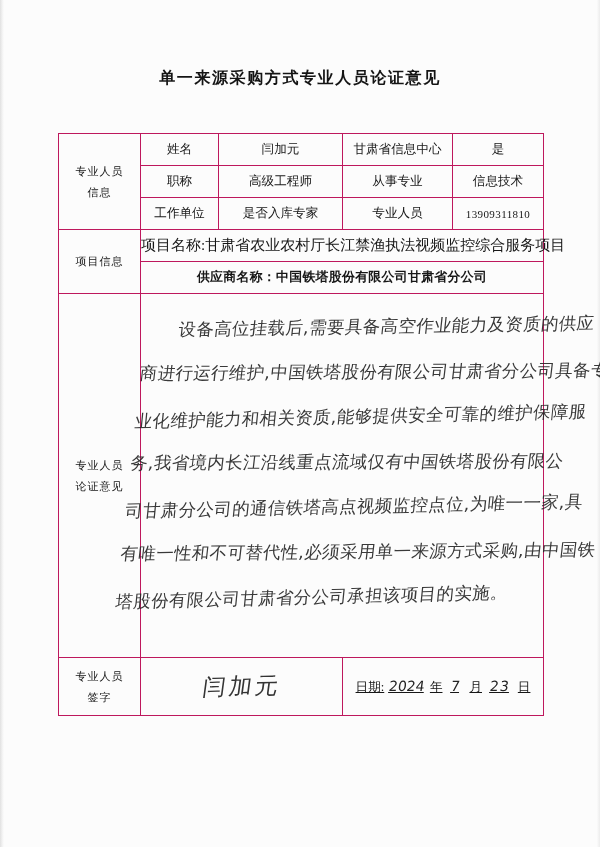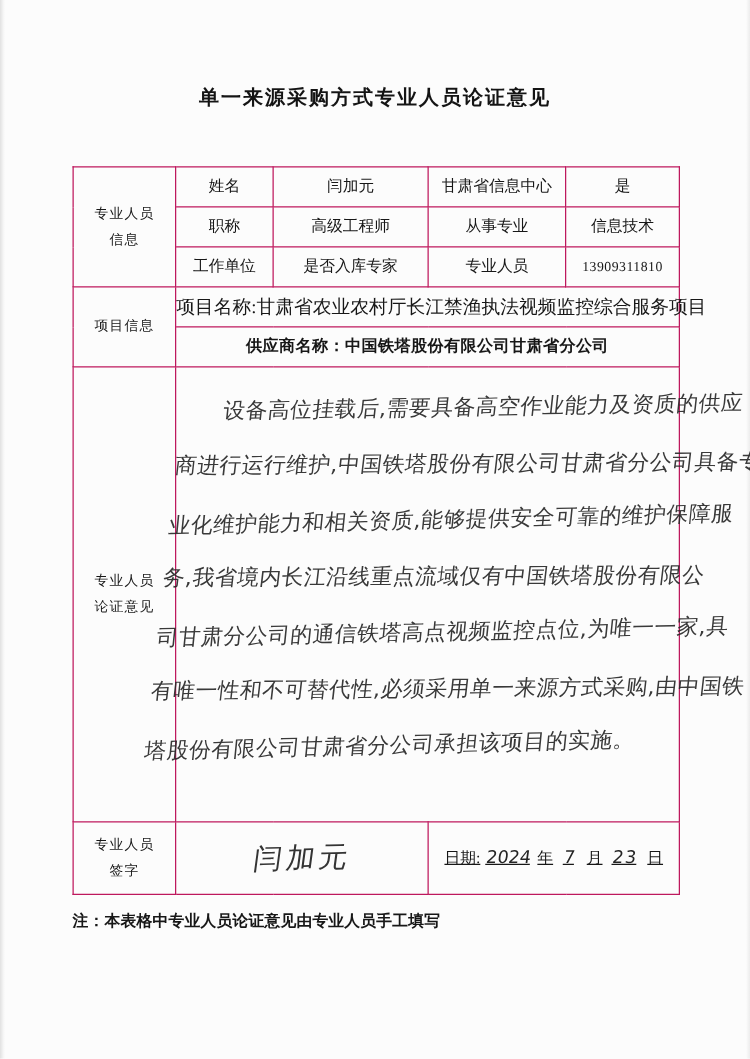--- a/index.html
+++ b/index.html
@@ -275,15 +275,14 @@
             <span class="date-hw month">7</span>
             <span>月</span>
             <span class="date-hw day">23</span>
             <span>日</span>
           </div>
         </td>
       </tr>
     </tbody>
   </table>
 
-  <div class="footer-note">注：本表格中专业人员论证意见由专业人员手工填写</div>
 
 </div>
 
 </body></html>

